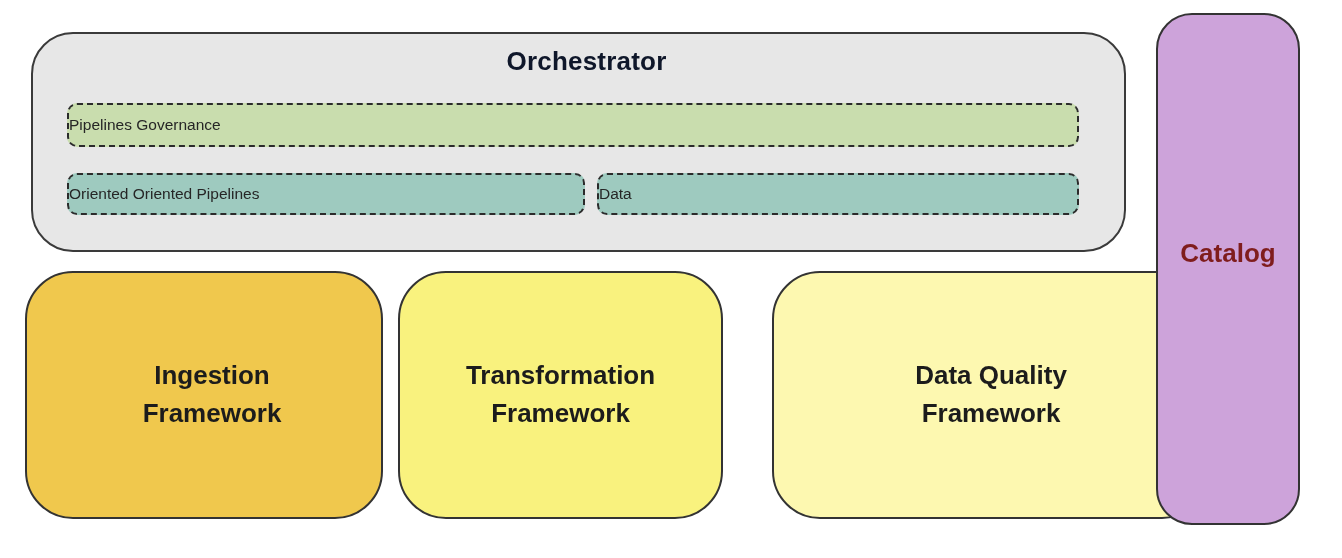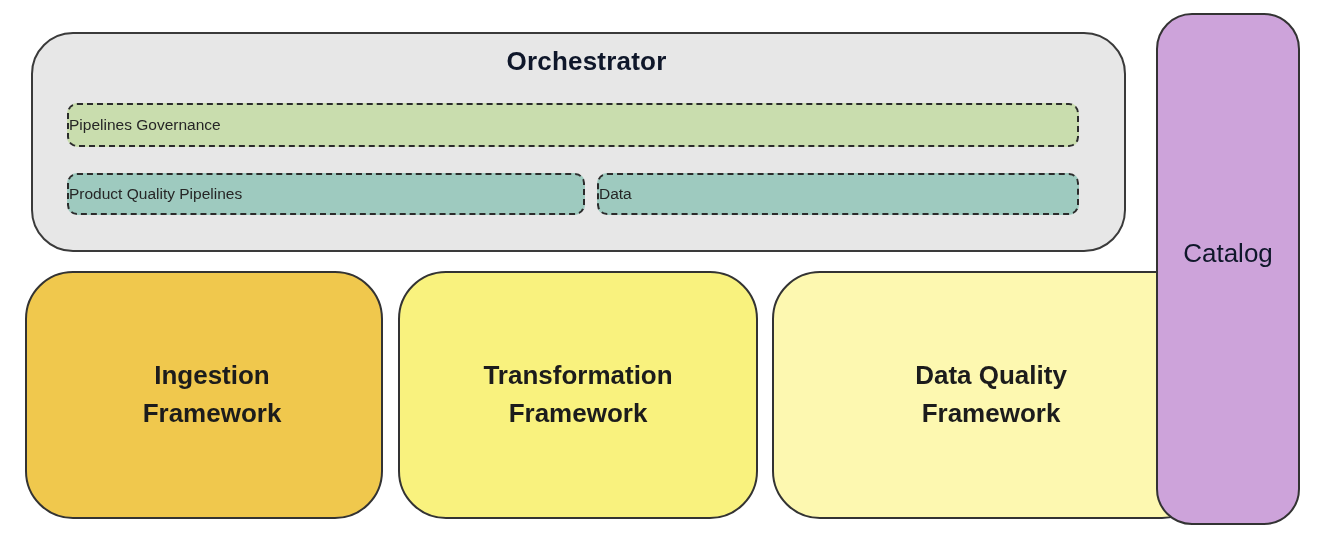--- a/index.html
+++ b/index.html
@@ -89,59 +89,59 @@
   }
   .framework-label {
     text-align: center;
     font-size: 26px;
     font-weight: bold;
     line-height: 1.45;
     color: #1c1c1c;
   }
   .framework-label span { display: block; }
   .fw-ingestion      { left: 25px;  width: 358px; background: #f0c84d; padding-left: 16px; }
-  .fw-transformation { left: 398px; width: 360px; background: #f9f27e; }
+  .fw-transformation { left: 398px; width: 325px; background: #f9f27e; }
   .fw-dataquality    { left: 772px; width: 438px; background: #fdf8b0; }
 
   
   .catalog {
     position: absolute;
     left: 1156px;
     top: 13px;
     width: 144px;
     height: 512px;
     box-sizing: border-box;
     background: #cda3da;
     border: 2px solid #333333;
     border-radius: 36px;
     display: flex;
     align-items: center;
     justify-content: center;
   }
   .catalog-label {
     font-size: 26px;
-    font-weight: normal;
-    color: #0f172a;
+    font-weight: bold;
+    color: #7f1d1d;
     transform: translateY(-16px);
   }
 </style>
 </head>
 <body>
 
 <div class="canvas">
 
   <section class="orchestrator">
     <div class="orchestrator-title">Orchestrator</div>
 
     <div class="bar bar-governance">
       <span>Pipelines Governance</span>
     </div>
 
     <div class="bar bar-product">
-      <span>Product Quality Pipelines</span>
+      <span>Oriented Oriented Pipelines</span>
     </div>
 
     <div class="bar bar-slas">
       <span>Data</span>
     </div>
   </section>
 
   <div class="framework fw-ingestion">
     <div class="framework-label">
       <span>Ingestion</span>

